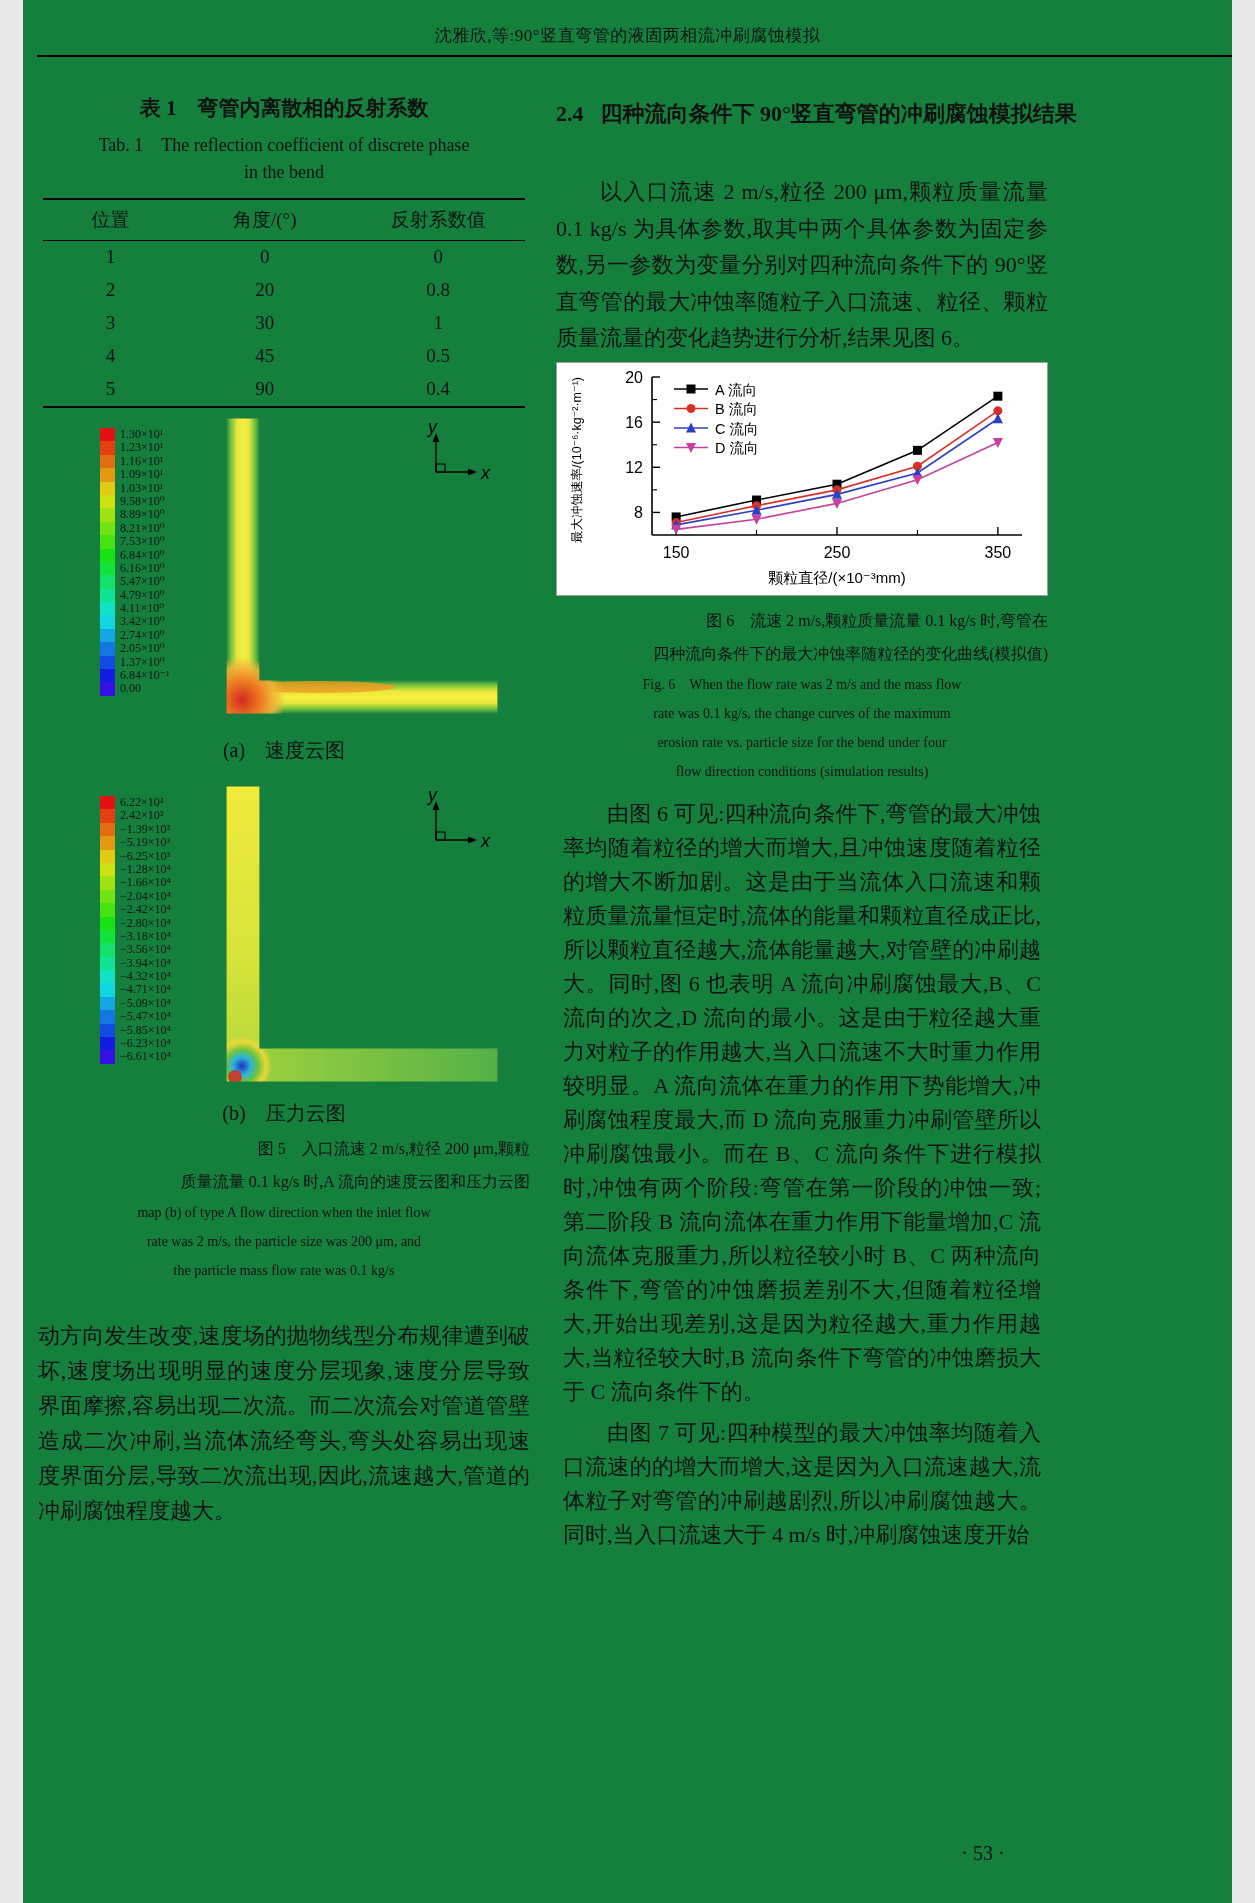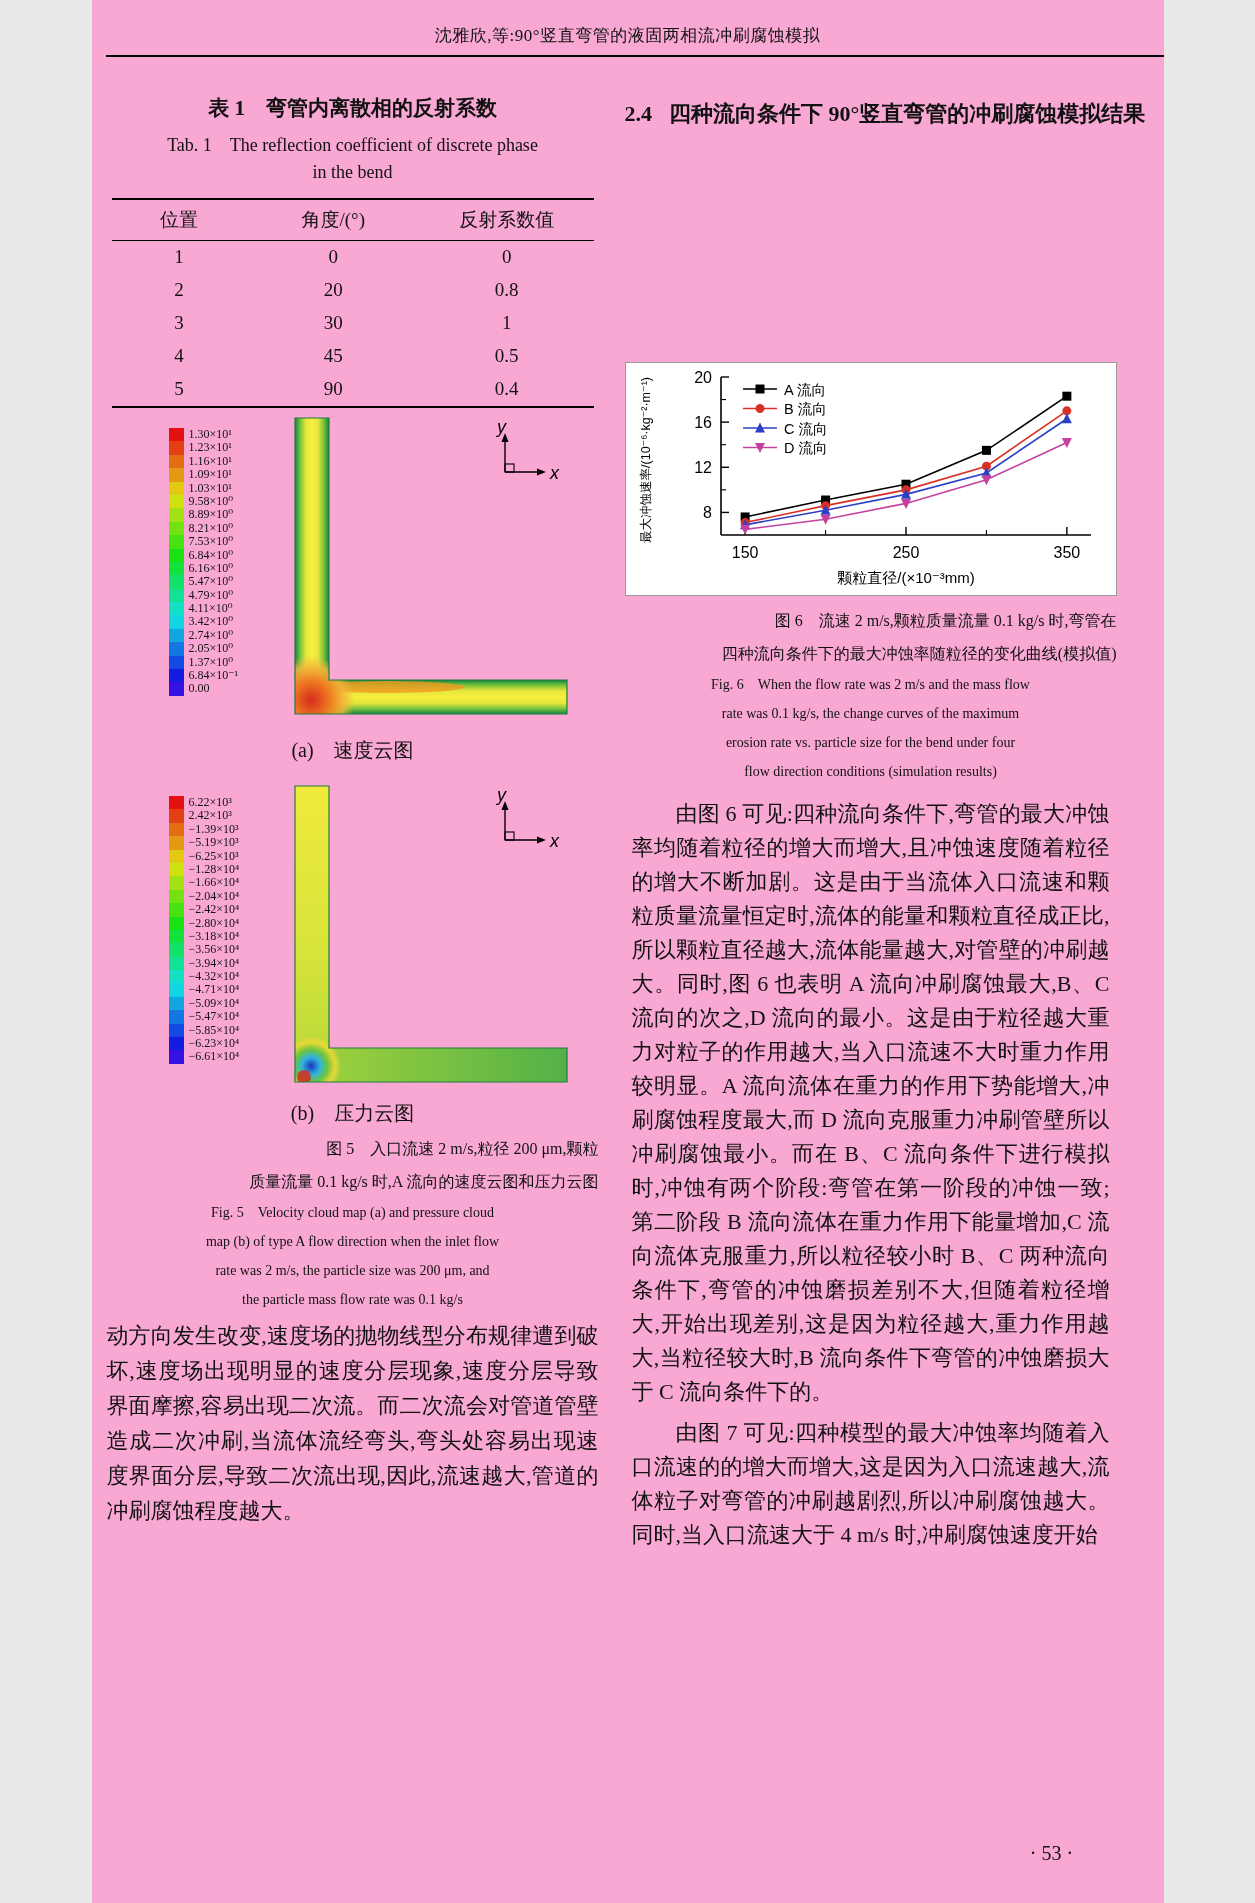--- a/index.html
+++ b/index.html
@@ -1,18 +1,18 @@
 <!DOCTYPE html>
 <html><head>
 <meta charset="utf-8">
 <style>
   html,body { margin:0; padding:0; background:#e8e8e8; }
   #page {
-    position:relative; width:1072px; height:1903px; margin:0 auto;
-    background:#f9a8d4; color:#111;
+    position:relative; width:1209px; height:1903px; margin:0 auto;
+    background:#15803d; color:#111;
     font-family:"Liberation Serif","DejaVu Serif",serif;
     overflow:hidden;
   }
   .abs { position:absolute; }
   .center { text-align:center; }
 
   
   .running { top:24px; left:0; width:100%; text-align:center; font-size:17px; letter-spacing:0.5px; }
   .head-rule { top:55px; left:14px; width:1227px; height:2.4px; background:#000; }
 
@@ -369,32 +369,32 @@
         <rect x="8" y="44" width="9" height="8" fill="none" stroke-width="1.1"></rect>
         <text x="53" y="59" font-size="18" font-style="italic" stroke="none">x</text>
       </g>
     </svg>
   </div>
   <div id="cap-b" class="abs cap-ab">(b)　压力云图</div>
 
   <div id="fig5-cap" class="abs">
     <div class="cap-cn">图 5　入口流速 2 m/s,粒径 200 μm,颗粒</div>
     <div class="cap-cn">质量流量 0.1 kg/s 时,A 流向的速度云图和压力云图</div>
-    <div class="cap-en">Fig. 5　Velocity cloud map (a) and pressure cloud</div>
     <div class="cap-en">map (b) of type A flow direction when the inlet flow</div>
     <div class="cap-en">rate was 2 m/s, the particle size was 200 μm, and</div>
     <div class="cap-en">the particle mass flow rate was 0.1 kg/s</div>
   </div>
 
   <div id="left-para" class="abs para">动方向发生改变,速度场的抛物线型分布规律遭到破坏,速度场出现明显的速度分层现象,速度分层导致界面摩擦,容易出现二次流。而二次流会对管道管壁造成二次冲刷,当流体流经弯头,弯头处容易出现速度界面分层,导致二次流出现,因此,流速越大,管道的冲刷腐蚀程度越大。</div>
 
   <div id="heading24" class="abs">
     <span class="sec-num">2.4</span><span>四种流向条件下 90°竖直弯管的冲刷腐蚀模拟结果</span>
   </div>
 
+  <div id="r-para1" class="abs para indent">以入口流速 2 m/s,粒径 200 μm,颗粒质量流量 0.1 kg/s 为具体参数,取其中两个具体参数为固定参数,另一参数为变量分别对四种流向条件下的 90°竖直弯管的最大冲蚀率随粒子入口流速、粒径、颗粒质量流量的变化趋势进行分析,结果见图 6。</div>
 
   <div id="fig6-box" class="abs">
     <svg id="chart6" class="chart" width="488" height="230" viewBox="0 0 488 230">
         <line x1="95" y1="14" x2="95" y2="172" stroke="#000" stroke-width="1.6"></line>
         <line x1="95" y1="172" x2="465" y2="172" stroke="#000" stroke-width="1.6"></line>
         <line x1="95" y1="149.42857142857144" x2="103" y2="149.42857142857144" stroke="#000" stroke-width="1.4"></line>
         <text x="86" y="154.92857142857144" text-anchor="end" font-size="16" fill="#000">8</text>
         <line x1="95" y1="104.28571428571429" x2="103" y2="104.28571428571429" stroke="#000" stroke-width="1.4"></line>
         <text x="86" y="109.78571428571429" text-anchor="end" font-size="16" fill="#000">12</text>
         <line x1="95" y1="59.14285714285714" x2="103" y2="59.14285714285714" stroke="#000" stroke-width="1.4"></line>

